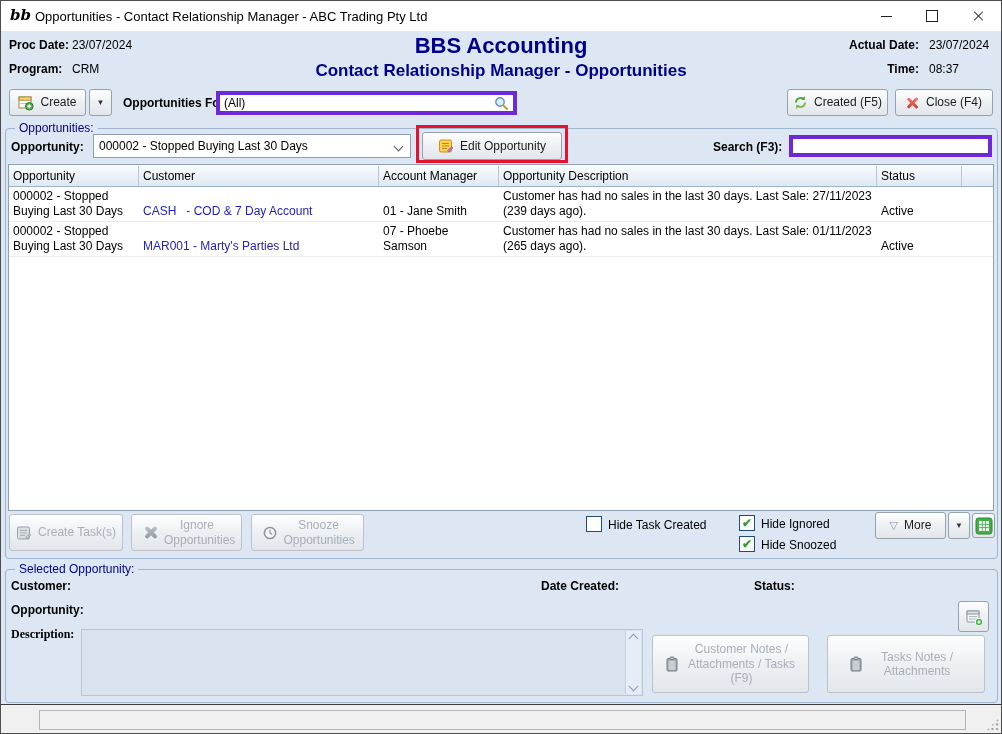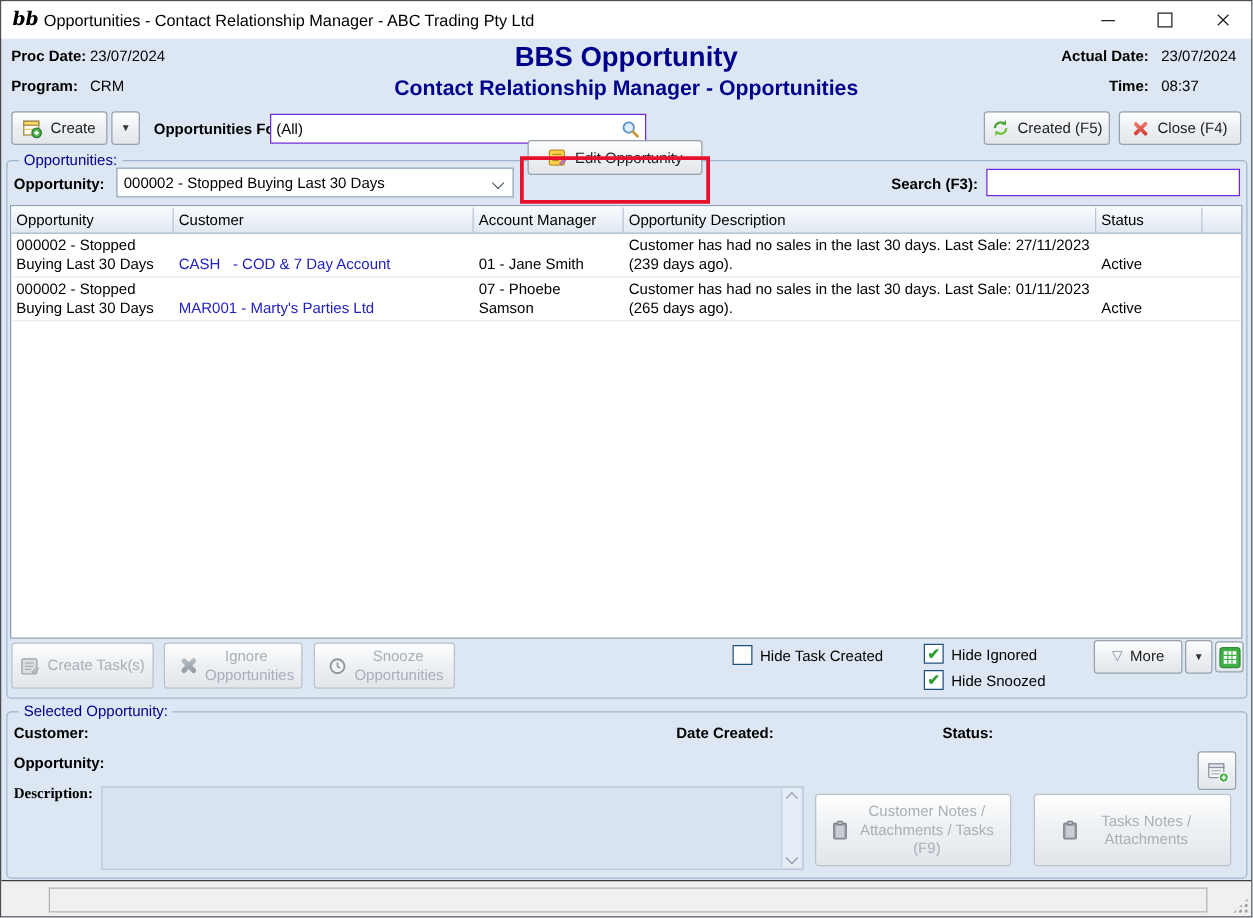--- a/index.html
+++ b/index.html
@@ -27,21 +27,21 @@
 
   
   .btn{position:absolute;box-sizing:border-box;display:flex;align-items:center;justify-content:center;gap:6px;
     border:1px solid #97a2ac;border-radius:3px;background:linear-gradient(180deg,#fefefe,#edf0f3 50%,#e2e6eb);
     font-size:12px;color:#1c1c1c;cursor:pointer;}
   .btn .lbl{line-height:1.2;text-align:center;}
   .btn.disabled{color:#a9afb7;border-color:#bcc2c9;cursor:default;}
   .arrowglyph{font-size:8px;color:#333;}
 
   
-  .inputbox{position:absolute;box-sizing:border-box;background:#fff;border:1px solid #6d28d9;display:flex;align-items:center;}
+  .inputbox{position:absolute;box-sizing:border-box;background:#fff;border:4px solid #6d28d9;display:flex;align-items:center;}
   .inputbox input{flex:1;border:none;outline:none;background:transparent;font-family:"Liberation Sans",sans-serif;font-size:12px;padding:2px 4px;min-width:0;}
   .combo{position:absolute;box-sizing:border-box;background:#fff;border:1px solid #8aa0b6;display:flex;align-items:center;cursor:pointer;}
   .combo .cval{flex:1;padding:0 5px;white-space:nowrap;overflow:hidden;}
   .chev{display:inline-block;width:6px;height:6px;border-right:1.6px solid #4d5a66;border-bottom:1.6px solid #4d5a66;}
   .chev.down{transform:rotate(45deg);}
   .chev.up{transform:rotate(-135deg);}
 
   
   .group{position:absolute;box-sizing:border-box;border:1px solid #9fb4cd;border-radius:4px;}
   .legend{position:absolute;color:#00008b;background:#dde7f3;padding:0 4px;white-space:nowrap;}
@@ -108,21 +108,21 @@
       </div>
     <div class="wbtn" style="right:0;">
         <span class="x-shape"></span>
       </div>
   </div>
 
   <span class="bl" style="left:8px;top:37px;">Proc Date:</span>
   <span class="val" style="left:71px;top:37px;">23/07/2024</span>
   <span class="bl" style="left:8px;top:61px;">Program:</span>
   <span class="val" style="left:71px;top:61px;">CRM</span>
-  <div class="h1">BBS Opportunity</div>
+  <div class="h1">BBS Accounting</div>
   <div class="h2">Contact Relationship Manager - Opportunities</div>
   <span class="bl" style="right:82px;top:37px;">Actual Date:</span>
   <span class="val" style="left:928px;top:37px;">23/07/2024</span>
   <span class="bl" style="right:82px;top:61px;">Time:</span>
   <span class="val" style="left:928px;top:61px;">08:37</span>
 
   <div class="btn" style="left:8px;top:88px;width:77px;height:27px;">
     <span>
       <svg width="16" height="16" viewBox="0 0 16 16">
         <rect x="1" y="2" width="12" height="11" fill="#fffdf2" stroke="#a08a4c"></rect>
@@ -166,21 +166,21 @@
   <div class="group" style="left:4px;top:127px;width:993px;height:431px;"></div>
   <span class="legend" style="left:14px;top:120px;">Opportunities:</span>
 
   <span class="bl" style="left:10px;top:139px;">Opportunity:</span>
   <div class="combo" style="left:92px;top:133px;width:318px;height:24px;">
     <span class="cval">000002 - Stopped Buying Last 30 Days</span>
     <span class="chev down" style="margin-right:8px;"></span>
   </div>
 
   <div class="redbox" style="left:415px;top:124px;width:152px;height:38px;"></div>
-  <div class="btn" style="left:421px;top:111px;width:140px;height:28px;">
+  <div class="btn" style="left:421px;top:131px;width:140px;height:28px;">
     <span>
       <svg width="16" height="16" viewBox="0 0 16 16">
         <rect x="1.5" y="2" width="12" height="12" rx="1.5" fill="#ffd24a" stroke="#bd9327"></rect>
         <line x1="4" y1="5.5" x2="11" y2="5.5" stroke="#b38b2d"></line>
         <line x1="4" y1="8" x2="11" y2="8" stroke="#b38b2d"></line>
         <line x1="4" y1="10.5" x2="9" y2="10.5" stroke="#b38b2d"></line>
         <path d="M9.5 12.5 L13.5 8.5 L15 10 L11 14 Z" fill="#c86ec8" stroke="#8a4a8a" stroke-width="0.5"></path>
       </svg>
     </span>
     <span class="lbl">Edit Opportunity</span>

